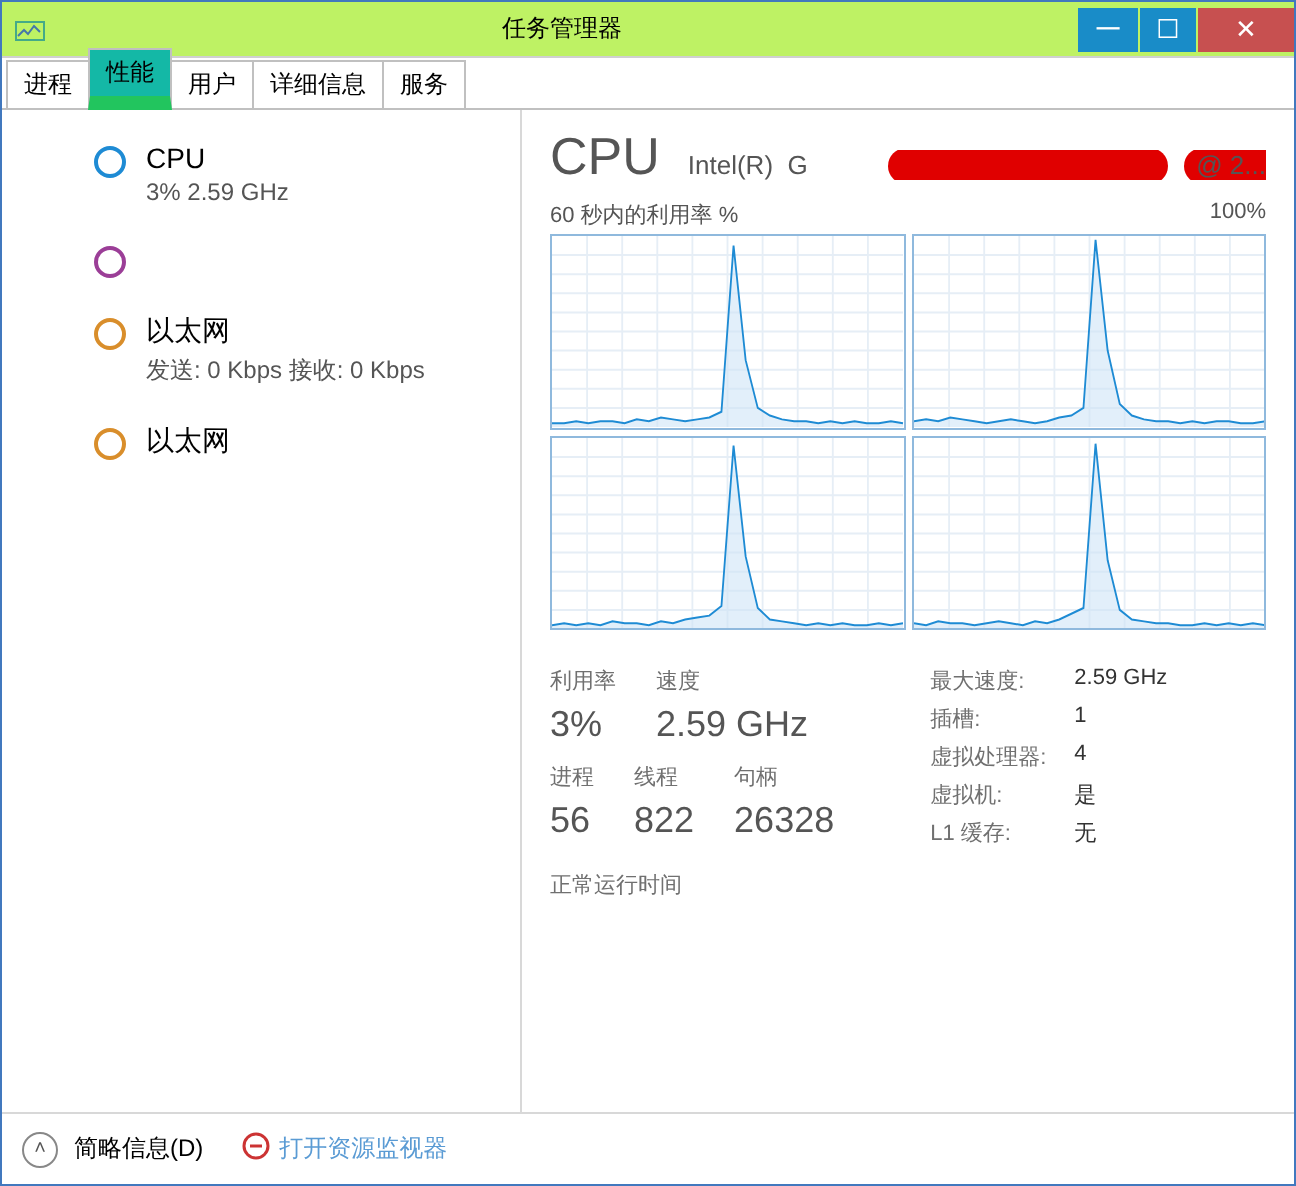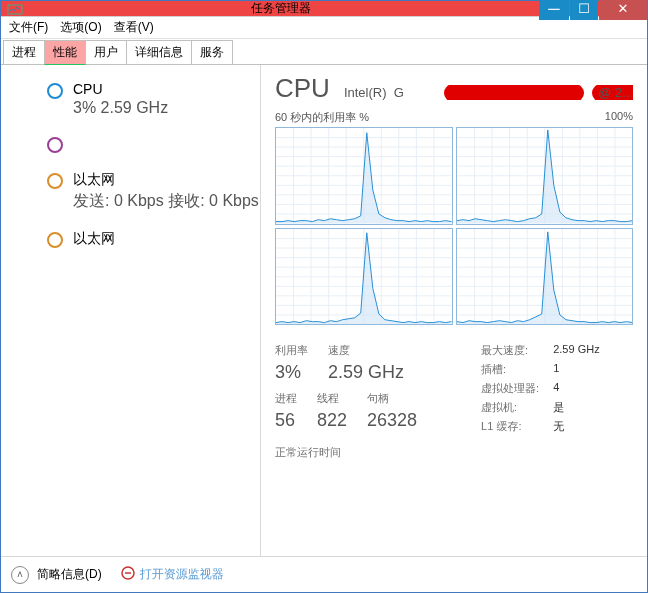--- a/index.html
+++ b/index.html
@@ -1,61 +1,61 @@
 <!DOCTYPE html>
 <html><head>
   <meta charset="utf-8">
   <style>
     * { margin: 0; padding: 0; box-sizing: border-box; font-family: "Microsoft YaHei", "Segoe UI", sans-serif; }
     body { width: 648px; height: 593px; overflow: hidden; background: #fff; }
 
     .window { width: 648px; height: 593px; border: 1px solid #4178be; display: flex; flex-direction: column; }
 
-    .titlebar { height: 16px; background: #ef4444; display: flex; align-items: center; border-bottom: 1px solid #d0d0d0; }
+    .titlebar { height: 28px; background: #bef264; display: flex; align-items: center; border-bottom: 1px solid #d0d0d0; }
     .titlebar-icon { width: 16px; height: 16px; margin-left: 6px; }
     .titlebar-icon svg { width: 16px; height: 16px; }
     .titlebar-title { flex: 1; text-align: center; font-size: 12px; }
     .winbtn { height: 22px; display: flex; align-items:center; justify-content:center; font-family: Arial; }
     .winbtn.min { width: 30px; background: #198cc8; color: #fff; font-size: 16px; line-height: 16px; }
     .winbtn.max { width: 28px; background: #198cc8; color: #fff; font-size: 13px; margin-left:1px; }
     .winbtn.close { width: 48px; background: #c75050; color: #fff; font-size: 13px; margin-left:1px; }
 
     .menubar { height: 22px; display: flex; align-items: center; padding: 0 4px; font-size: 12px; gap: 4px; border-bottom: 1px solid #e0e0e0; }
     .menuitem { padding: 2px 4px; }
 
     .tabbar { height: 26px; display: flex; align-items: flex-end; padding-left: 2px; padding-top: 4px; font-size: 12px; border-bottom: 1px solid #c0c0c0; background: #fff; }
     .tab { padding: 3px 8px; border: 1px solid #c0c0c0; border-bottom: none; margin-right: -1px; background: #fff; position: relative; }
-    .tab.active { background: #fca5a5; border-bottom: 1px solid #22c55e; margin-bottom: -1px; z-index: 1; }
+    .tab.active { background: #14b8a6; border-bottom: 7px solid #22c55e; margin-bottom: -1px; z-index: 1; }
 
     .content { flex: 1; display: flex; overflow: hidden; margin-left: 32px; }
     .sidebar { width: 228px; border-right: 1px solid #d8d8d8; padding: 8px 0; overflow: hidden; }
     .sideitem { display: flex; padding: 8px 10px 10px 14px; cursor: default; }
     .sideitem.selected { background: #fff; }
     .donut { width: 16px; height: 16px; border: 2px solid; border-radius: 50%; flex-shrink: 0; margin-top: 2px; }
     .donut.blue { border-color: #1e8bd4; }
     .donut.purple { border-color: #9b3e97; }
     .donut.orange { border-color: #d98e2b; }
     .sidetext { margin-left: 10px; font-size: 12px; }
     .sidetitle { font-size: 14px; color: #000; margin-bottom: 2px; }
-    .sidesub { font-size: 16px; color: #555; white-space: nowrap; }
+    .sidesub { font-size: 12px; color: #555; white-space: nowrap; }
 
     .main { flex: 1; padding: 8px 14px 8px 14px; overflow: hidden; font-size: 12px; color: #555; }
     .main-header { display: flex; align-items: baseline; gap: 14px; margin-bottom: 6px; position: relative; }
     .main-title { font-size: 26px; color: #555; font-weight: 400; }
     .main-cpu-name { font-size: 13px; color: #555; position: relative; flex: 1; white-space: nowrap; overflow: hidden; }
     .redact { position: absolute; height: 18px; background: #e00000; border-radius: 9px; top: -1px; }
     .redact.r1 { left: 100px; width: 140px; }
     .redact.r2 { left: 248px; width: 82px; }
 
     .charthead { display: flex; justify-content: space-between; font-size: 11px; margin-bottom: 2px; }
     .charts { display: grid; grid-template-columns: 1fr 1fr; grid-template-rows: 1fr 1fr; gap: 3px; height: 198px; }
     .chart { border: 1px solid #8fb9dd; position: relative; background: #fff; overflow: hidden; }
     .chart svg { width: 100%; height: 100%; display: block; }
 
-    .stats { margin-top: 18px; display: flex; gap: 64px; }
+    .stats { margin-top: 18px; display: flex; gap: 48px; }
     .statcol .label { font-size: 11px; color: #707070; }
     .statcol .val { font-size: 18px; color: #555; margin-top: 4px; margin-bottom: 8px; }
     .kv { display: grid; grid-template-columns: auto auto; column-gap: 14px; row-gap: 4px; font-size: 11px; align-content: start; }
     .kv .k { color: #707070; }
     .kv .v { color: #333; }
     .uptime { font-size: 11px; color: #707070; margin-top: 6px; }
     .uptime-val { font-size: 18px; color: #555; margin-top: 4px; }
 
     .footer { height: 36px; border-top: 1px solid #d8d8d8; display: flex; align-items: center; padding: 0 10px; font-size: 12px; gap: 8px; }
     .chev { width: 18px; height: 18px; border: 1px solid #888; border-radius: 50%; display: flex; align-items: center; justify-content: center; font-size: 10px; color: #555; }
@@ -73,25 +73,20 @@
           <rect x="1" y="4" width="14" height="9" fill="none" stroke="#4a8" stroke-width="1"></rect>
           <polyline points="2,11 5,8 7,10 10,6 13,9" fill="none" stroke="#47a" stroke-width="1"></polyline>
         </svg>
     </span>
     <span class="titlebar-title">任务管理器</span>
     <div class="winbtn min">─</div>
     <div class="winbtn max">☐</div>
     <div class="winbtn close">✕</div>
   </div>
 
-  <div class="menubar">
-    <span class="menuitem">文件(F)</span>
-    <span class="menuitem">选项(O)</span>
-    <span class="menuitem">查看(V)</span>
-  </div>
 
   <div class="tabbar">
     <div class="tab">进程</div>
     <div class="tab active">性能</div>
     <div class="tab">用户</div>
     <div class="tab">详细信息</div>
     <div class="tab">服务</div>
   </div>
 
   <div class="content">

